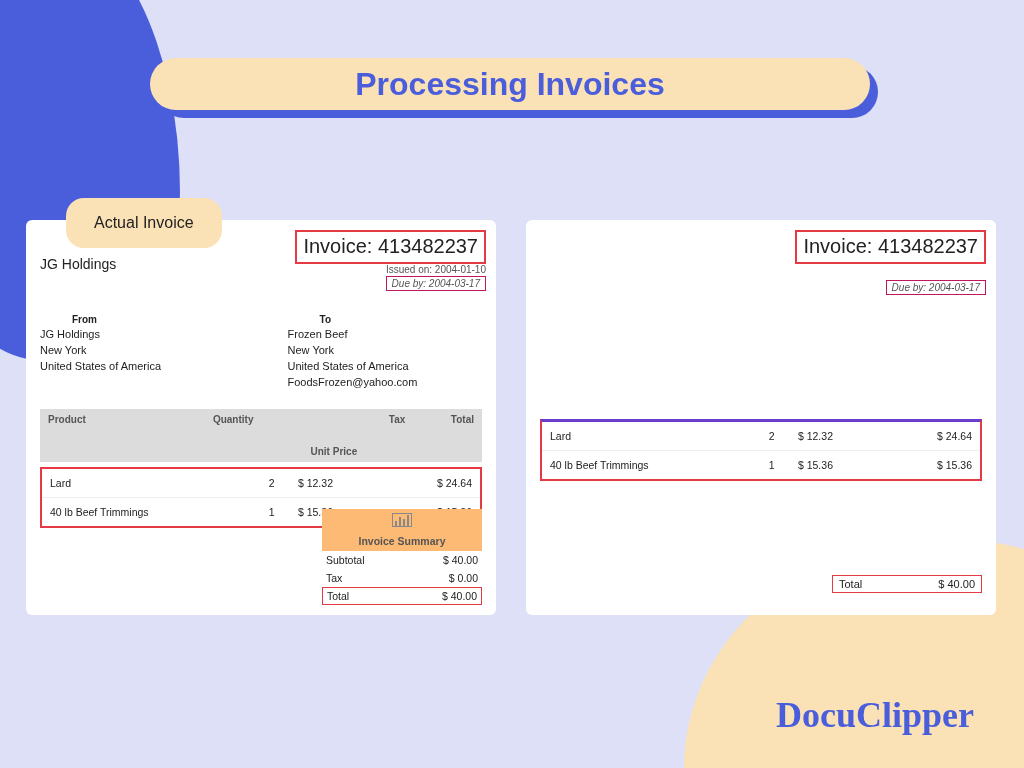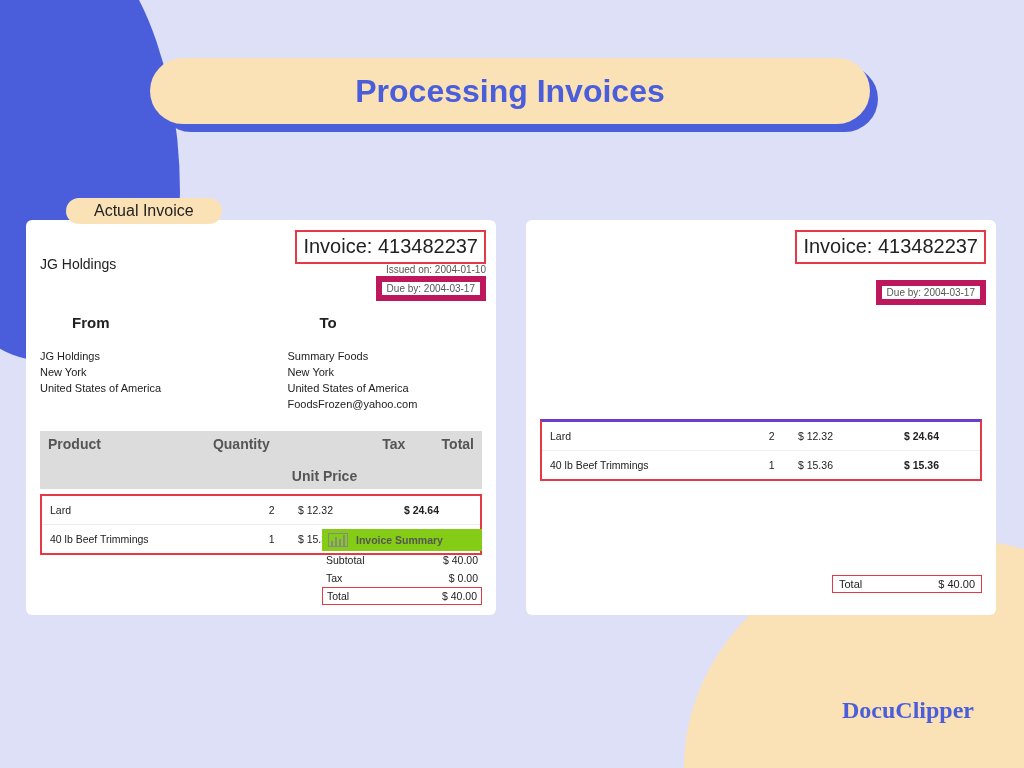--- a/index.html
+++ b/index.html
@@ -23,21 +23,21 @@
     position: absolute;
     bottom: -230px; right: -180px;
     width: 520px; height: 460px;
     background: #fbe1b6;
     border-radius: 50%;
     z-index: 1;
   }
   .title-wrap {
     position: absolute;
     top: 58px; left: 150px;
-    width: 720px; height: 66px;
+    width: 720px; height: 52px;
     z-index: 5;
   }
   .title-shadow {
     position: absolute;
     top: 8px; left: 8px;
     width: 100%; height: 100%;
     background: #4a5edb;
     border-radius: 36px;
   }
   .title-pill {
@@ -64,21 +64,21 @@
     padding: 14px 14px 8px 14px;
     z-index: 4;
     font-size: 11px;
     color: #222;
   }
   .card-left { top: 220px; left: 26px; }
   .card-right { top: 220px; left: 526px; }
   .tab {
     position: absolute;
     top: -22px;
-    height: 26px;
+    height: 50px;
     background: #fbe1b6;
     border-radius: 18px;
     display: flex;
     align-items: center;
     justify-content: center;
     padding: 8px 28px;
     font-size: 16px;
     color: #222;
     z-index: 6;
   }
@@ -98,39 +98,40 @@
     margin-top: 22px;
   }
   .meta-lines {
     position: absolute;
     top: 44px; right: 10px;
     text-align: right;
     font-size: 10px;
     color: #555;
   }
   .due-box {
-    border: 6px solid #be185d;
+    border: 1px solid #be185d;
     padding: 1px 5px;
     display: inline-block;
     margin-top: 1px;
+    font-style: italic;
   }
   .addr-row {
     display: flex;
     margin-top: 42px;
     gap: 0;
   }
   .addr-col { width: 56%; }
   .addr-col2 { width: 44%; }
-  .addr-col h4, .addr-col2 h4 { font-size: 15px; font-weight: 700; margin-bottom: 18px; padding-left: 32px; }
+  .addr-col h4, .addr-col2 h4 { font-size: 10px; font-weight: 700; margin-bottom: 2px; padding-left: 32px; }
   .addr-col div, .addr-col2 div { font-size: 11px; line-height: 1.45; }
   .tbl-head {
     display: flex;
     background: #dcdcdc;
     color: #555;
-    font-size: 14px;
+    font-size: 10px;
     font-weight: 600;
     padding: 5px 8px;
     margin-top: 18px;
   }
   .tbl-head .c1 { flex: 2.4; }
   .tbl-head .c2 { flex: 0.9; }
   .tbl-head .c3 { flex: 1.2; text-align: right; margin-top: 32px; }
   .tbl-head .c4 { flex: 0.7; text-align: right; }
   .tbl-head .c5 { flex: 1; text-align: right; }
   .line-box {
@@ -141,35 +142,36 @@
     display: flex;
     padding: 8px 8px;
     align-items: center;
     font-size: 10.5px;
   }
   .tbl-row + .tbl-row { border-top: 1px solid #eee; }
   .tbl-row .c1 { flex: 2.4; font-weight: 400; }
   .tbl-row .c2 { flex: 0.9; text-align: right; }
   .tbl-row .c3 { flex: 1.2; text-align: center; }
   .tbl-row .c4 { flex: 0.7; text-align: right; }
-  .tbl-row .c5 { flex: 1; text-align: left; font-weight: bold; }
+  .tbl-row .c5 { flex: 1; text-align: right; }
   .summary {
     position: absolute;
     bottom: 10px; right: 14px;
     width: 160px;
     font-size: 10.5px;
   }
   .sum-head {
     display: flex;
     align-items: center;
-    background: #84cc16;
+    background: #fdba74;
     padding: 4px 6px;
     gap: 8px;
     font-weight: 700;
     color: #555;
+    flex-direction: column;
   }
   .bar-icon {
     display: inline-flex;
     gap: 2px;
     align-items: flex-end;
     height: 14px;
     border: 1px solid #888;
     padding: 1px 2px 0 2px;
   }
   .bar-icon i { width: 2px; background: #888; display: inline-block; }
@@ -180,23 +182,23 @@
     bottom: 22px; right: 14px;
     width: 150px;
     border: 1px solid #e63946;
     display: flex;
     justify-content: space-between;
     padding: 2px 6px;
     font-size: 11px;
   }
   .brand {
     position: absolute;
-    bottom: 44px; right: 50px;
+    bottom: 32px; right: 50px;
     font-family: "Brush Script MT", cursive;
-    font-size: 24px;
+    font-size: 36px;
     color: #4a5edb;
     font-weight: 600;
     z-index: 10;
   }
 </style>
 </head>
 <body>
 
 <div class="blob-top"></div>
 <div class="blob-bottom"></div>
@@ -220,21 +222,21 @@
 
   <div class="addr-row">
     <div class="addr-col">
       <h4>From</h4>
       <div>JG Holdings</div>
       <div>New York</div>
       <div>United States of America</div>
     </div>
     <div class="addr-col2">
       <h4>To</h4>
-      <div>Summary Foods</div>
+      <div>Frozen Beef</div>
       <div>New York</div>
       <div>United States of America</div>
       <div>FoodsFrozen@yahoo.com</div>
     </div>
   </div>
 
   <div class="tbl-head">
     <div class="c1">Product</div>
     <div class="c2">Quantity</div>
     <div class="c3">Unit Price</div>

